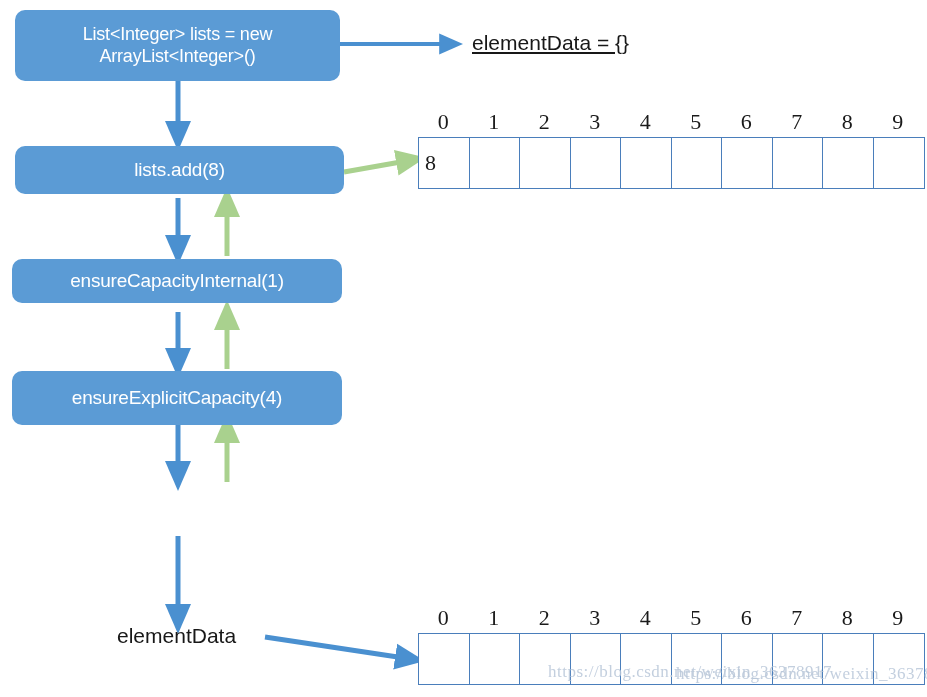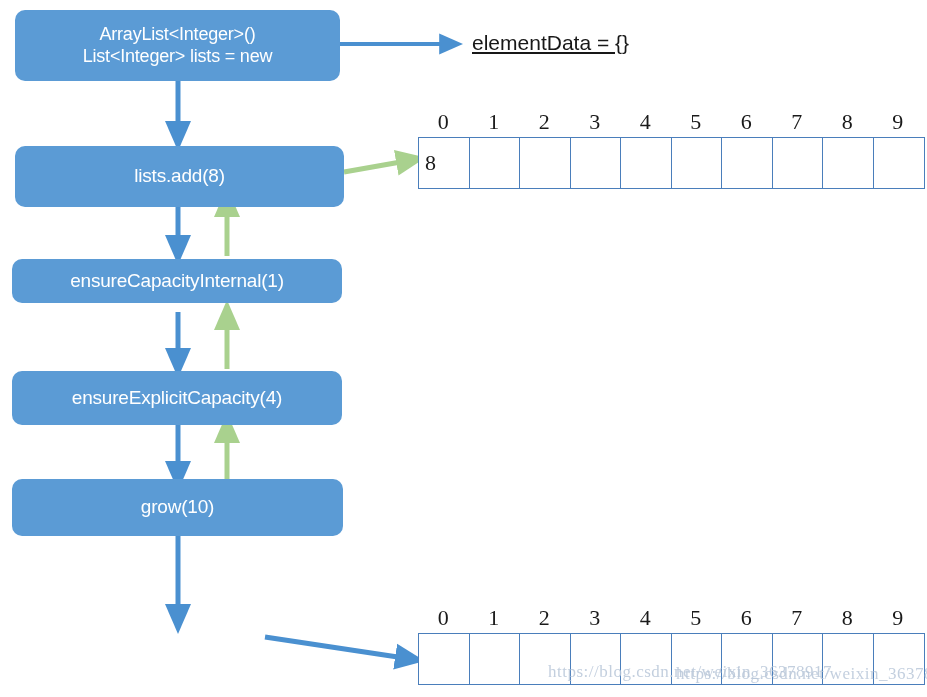--- a/index.html
+++ b/index.html
@@ -155,43 +155,41 @@
       <line x1="178" y1="536" x2="178" y2="620" stroke="#4A90D0" stroke-width="5" marker-end="url(#blueHead)"></line>
     </g>
 
     <g>
       <line x1="265" y1="637" x2="411" y2="659" stroke="#4A90D0" stroke-width="5" marker-end="url(#blueHead)"></line>
     </g>
   </svg>
 
   <div class="proc-box two-line" style="left:15px; top:10px; width:325px; height:71px;">
     <div>
+      <div>List&lt;Integer&gt; lists = new</div>
       <div>ArrayList&lt;Integer&gt;()</div>
-      <div>List&lt;Integer&gt; lists = new</div>
-    </div>
-  </div>
-
-  <div class="proc-box" style="left:15px; top:146px; width:329px; height:61px;">
+    </div>
+  </div>
+
+  <div class="proc-box" style="left:15px; top:146px; width:329px; height:48px;">
     <span>lists.add(8)</span>
   </div>
 
   <div class="proc-box" style="left:12px; top:259px; width:330px; height:44px;">
     <span>ensureCapacityInternal(1)</span>
   </div>
 
   <div class="proc-box" style="left:12px; top:371px; width:330px; height:54px;">
     <span>ensureExplicitCapacity(4)</span>
   </div>
 
-  <div class="proc-box" style="left:12px; top:479px; width:331px; height:57px;">
-    <span>grow(10)</span>
-  </div>
 
   <div class="plain-label" style="left:472px; top:31px;text-decoration:underline;">elementData = {}</div>
 
+  <div class="plain-label" style="left:117px; top:624px;">elementData</div>
 
   <div class="array-wrap" style="left:418px; top:107px;">
     <div class="idx-row">
       <div class="idx-cell">0</div>
       <div class="idx-cell">1</div>
       <div class="idx-cell">2</div>
       <div class="idx-cell">3</div>
       <div class="idx-cell">4</div>
       <div class="idx-cell">5</div>
       <div class="idx-cell">6</div>

